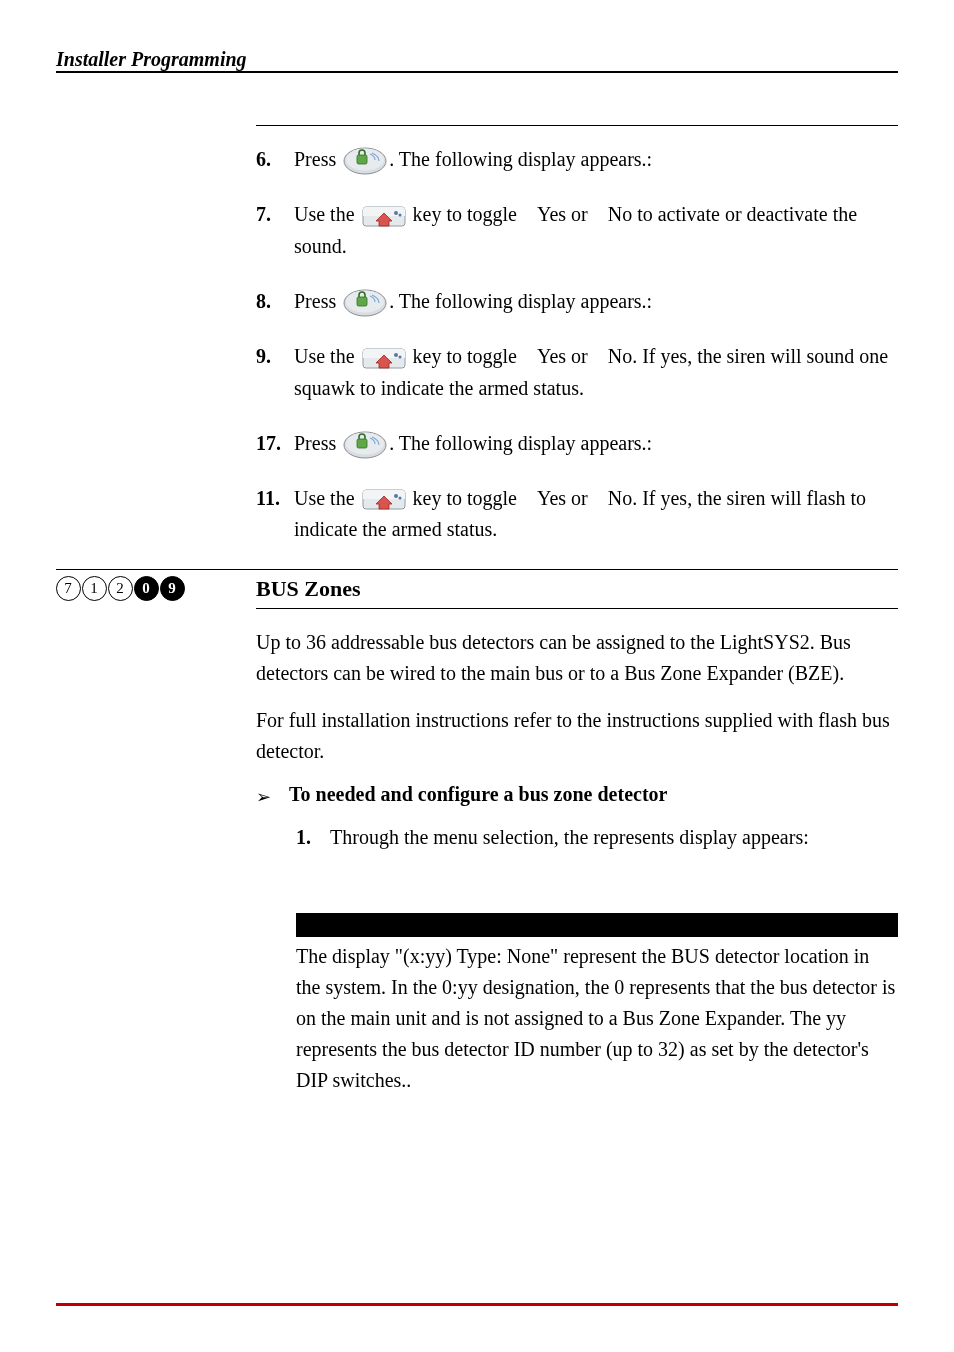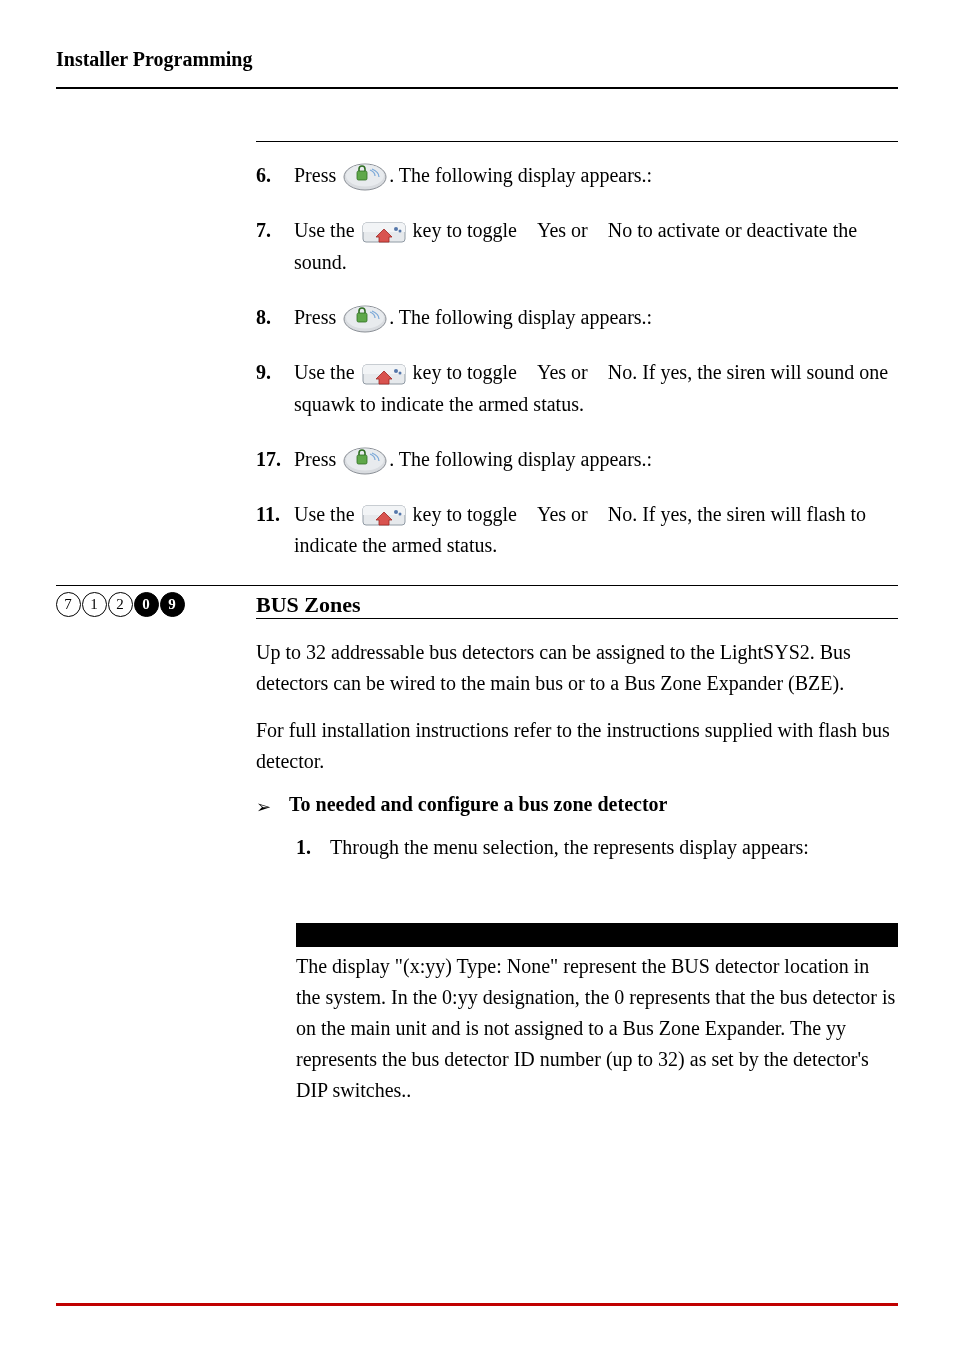--- a/index.html
+++ b/index.html
@@ -8,23 +8,23 @@
     background: #fff;
     color: #000;
     width: 954px;
     height: 1352px;
     position: relative;
     padding: 48px 56px 0 56px;
   }
   .header {
     font-weight: bold;
     font-size: 20px;
-    padding-bottom: 16px;
     border-bottom: 2px solid #000;
     margin-bottom: 52px;
+    font-style: italic;
   }
   .content-area {
     margin-left: 200px;
     border-top: 1.5px solid #000;
     padding-top: 8px;
   }
   .step {
     display: flex;
     align-items: flex-start;
     margin: 10px 0 24px 0;
@@ -77,21 +77,21 @@
     color: #fff;
     border-color: #000;
     font-weight: bold;
   }
   .section-title-wrap {
     flex: 1;
   }
   .section-title {
     font-weight: bold;
     font-size: 22px;
-    padding-bottom: 0;
+    padding-bottom: 6px;
     border-bottom: 1.5px solid #000;
     margin-bottom: 18px;
   }
   .para {
     font-size: 20px;
     line-height: 1.55;
     margin-bottom: 16px;
   }
   .proc-row {
     display: flex;
@@ -187,21 +187,21 @@
   <div class="section-row">
     <div class="section-code" id="section-code">
         <span class="circ">7</span>
         <span class="circ">1</span>
         <span class="circ">2</span>
         <span class="circ filled">0</span>
         <span class="circ filled">9</span>
       </div>
     <div class="section-title-wrap">
       <div class="section-title">BUS Zones</div>
-      <div class="para">Up to 32 addressable bus detectors can be assigned to the LightSYS2. Bus detectors can be wired to the main bus or to a Bus Zone Expander (BZE).</div>
+      <div class="para">Up to 36 addressable bus detectors can be assigned to the LightSYS2. Bus detectors can be wired to the main bus or to a Bus Zone Expander (BZE).</div>
       <div class="para">For full installation instructions refer to the instructions supplied with flash bus detector.</div>
       <div class="proc-row">
         <span class="proc-arrow">➢</span>
         <span class="proc-title">To needed and configure a bus zone detector</span>
       </div>
       <div class="sub-step">
         <span class="step-num">1.</span>
         <span>Through the menu selection, the represents display appears:</span>
       </div>
       <div class="note-block">

